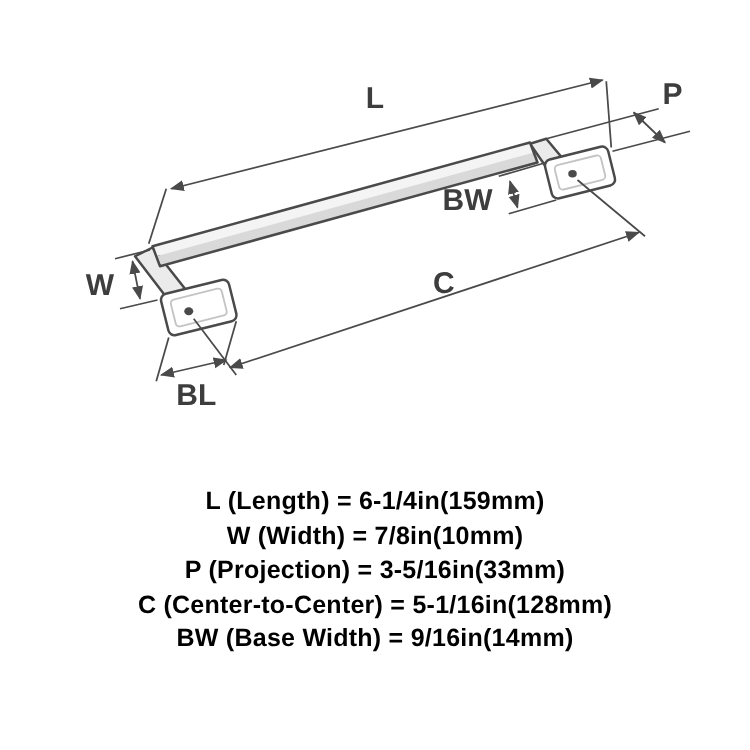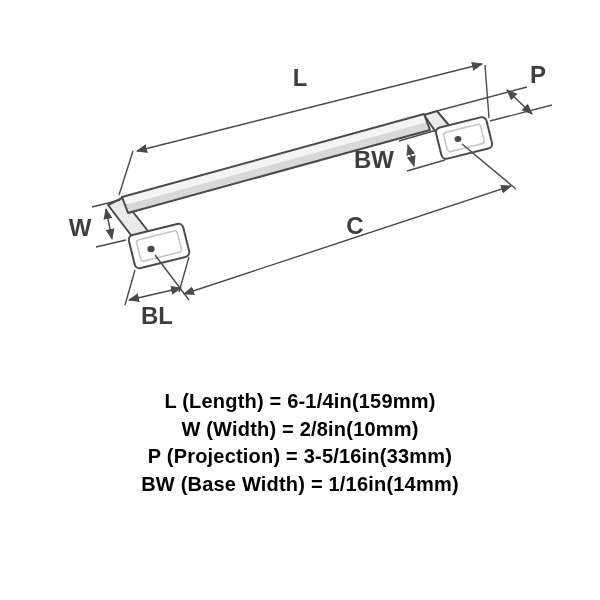--- a/index.html
+++ b/index.html
@@ -83,18 +83,19 @@
 
       <line class="ext-line" x1="135" y1="262" x2="125" y2="297"></line>
       <line class="ext-line" x1="189" y1="249" x2="179" y2="284"></line>
       <line class="dim-line" x1="129" y1="292" x2="181" y2="280" marker-start="url(#arr)" marker-end="url(#arr)"></line>
       <text class="dim-label" x="157" y="316" text-anchor="middle">BL</text>
     </g>
   </svg>
 
   <div class="specs">
     <div class="spec-line">L (Length) = 6-1/4in(159mm)</div>
-    <div class="spec-line">W (Width) = 2/8in(10mm)</div>
+    <div class="spec-line">W (Width) = 7/8in(10mm)</div>
     <div class="spec-line">P (Projection) = 3-5/16in(33mm)</div>
-    <div class="spec-line">BW (Base Width) = 1/16in(14mm)</div>
+    <div class="spec-line">C (Center-to-Center) = 5-1/16in(128mm)</div>
+    <div class="spec-line">BW (Base Width) = 9/16in(14mm)</div>
   </div>
 
 </div>
 
 </body></html>

